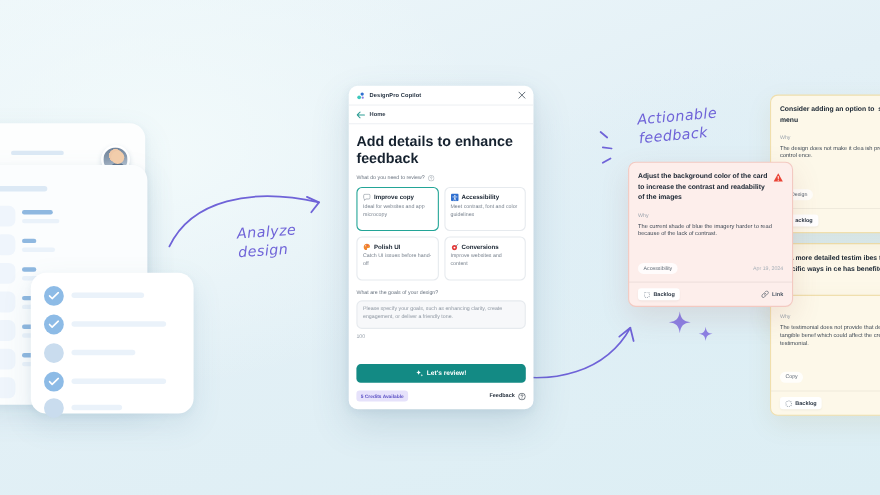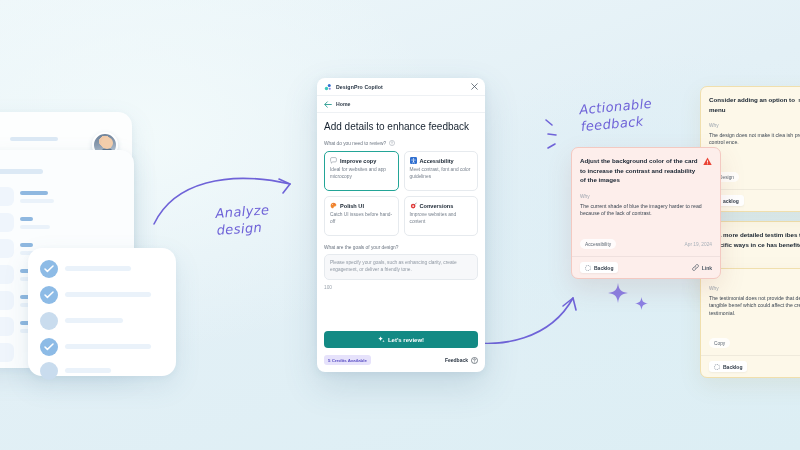--- a/index.html
+++ b/index.html
@@ -75,21 +75,21 @@
   }
   .m-logo { width: 8px; height: 8px; flex: none; }
   .m-title { font-size: 5.2px; font-weight: 700; color: #1f2d3d; letter-spacing: .1px; }
   .m-close { margin-left: auto; cursor: pointer; line-height: 0; }
   .m-nav {
     height: 17px; display: flex; align-items: center; gap: 4px; padding: 0 7px;
     border-bottom: 1px solid #eef1f4; flex: none;
   }
   .m-nav span { font-size: 5.2px; font-weight: 700; color: #35414f; }
   .m-body { padding: 8px 7px 0; flex: 1; }
-  .m-h1 { font-size: 10px; font-weight: 400; color: #16222f; margin-bottom: 8px; }
+  .m-h1 { font-size: 13px; font-weight: 700; color: #16222f; margin-bottom: 8px; }
   .m-q { font-size: 4.8px; color: #6a7480; display: flex; align-items: center; gap: 3px; margin-bottom: 5px; }
 
   .grid { display: grid; grid-template-columns: 1fr 1fr; gap: 5px; }
   .opt {
     border: 1px solid #e6eaee; border-radius: 5px; padding: 5px 5px 6px;
     background: #fff; cursor: pointer; min-height: 40px;
   }
   .opt.sel { border: 1.4px solid #23a597; }
   .opt-t { display: flex; align-items: center; gap: 3px; margin-bottom: 3px; }
   .opt-t span { font-size: 5.6px; font-weight: 700; color: #16222f; }

